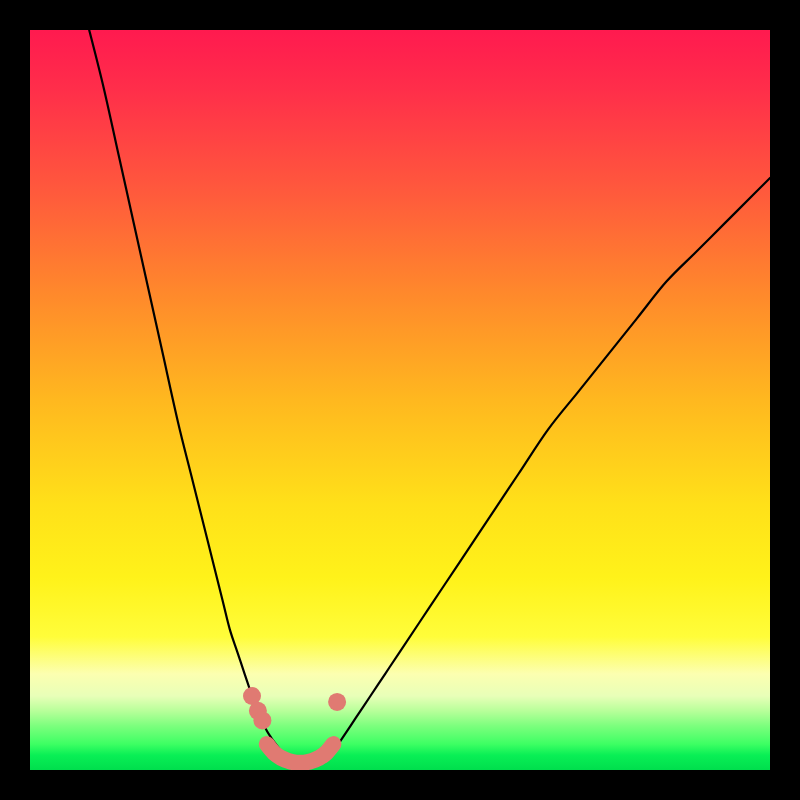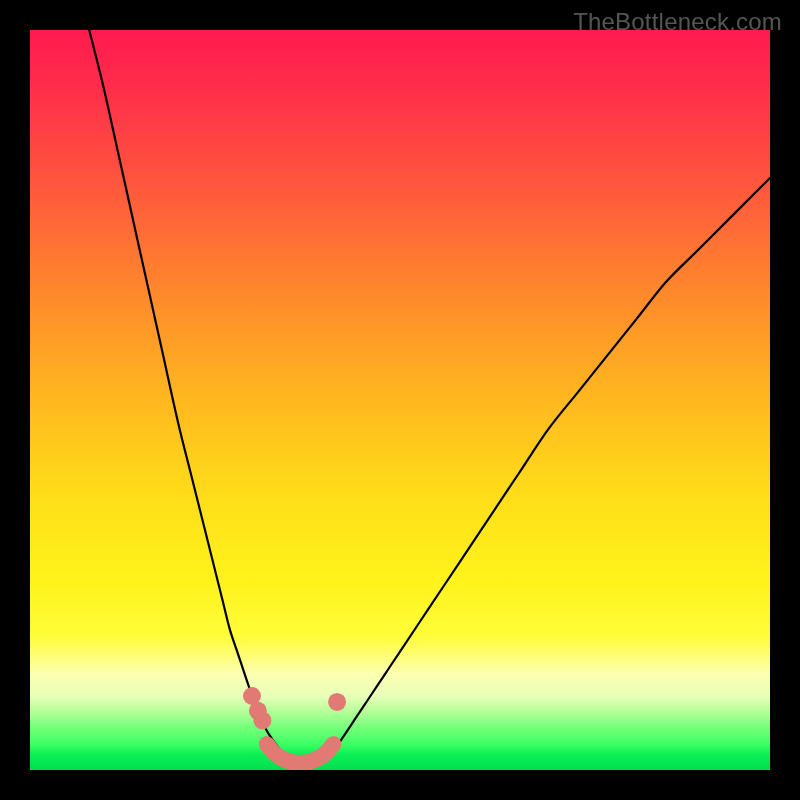--- a/index.html
+++ b/index.html
@@ -78,21 +78,20 @@
     stroke: #e07a72;
     stroke-width: 16;
     stroke-linecap: round;
     stroke-linejoin: round;
   }
 </style>
 </head>
 <body>
 
 <div class="outer">
-  <div class="watermark">TheBottleneck.com</div>
 
   <div class="plot">
     <div class="gradient"></div>
 
     <svg class="curves" viewBox="0 0 740 740">
       <path id="left-curve" class="curve" d="M59.2 0.0 C61.7 9.9,69.1 38.2,74.0 59.2 C78.9 80.2,83.9 103.6,88.8 125.8 C93.7 148.0,98.7 170.2,103.6 192.4 C108.5 214.6,113.5 236.8,118.4 259.0 C123.3 281.2,128.3 303.4,133.2 325.6 C138.1 347.8,143.1 371.2,148.0 392.2 C152.9 413.2,157.9 431.7,162.8 451.4 C167.7 471.1,172.7 490.9,177.6 510.6 C182.5 530.3,188.7 555.0,192.4 569.8 C196.1 584.6,197.3 590.8,199.8 599.4 C202.3 608.0,204.7 614.2,207.2 621.6 C209.7 629.0,212.1 636.4,214.6 643.8 C217.1 651.2,220.2 660.5,222.0 666.0 C223.8 671.5,224.5 673.8,225.7 677.1 C226.9 680.4,228.2 683.3,229.4 686.0 C230.6 688.7,231.9 690.9,233.1 693.4 C234.3 695.8,235.6 698.6,236.8 700.8 C238.0 703.0,239.3 704.9,240.5 706.7 C241.7 708.6,242.4 709.4,244.2 711.9 C246.1 714.3,249.1 718.7,251.6 721.5 C254.1 724.3,257.8 727.7,259.0 728.9"></path>
       <path id="right-curve" class="curve" d="M296.0 728.9 C297.2 727.7,300.9 724.6,303.4 721.5 C305.9 718.4,307.1 715.9,310.8 710.4 C314.5 704.9,320.7 695.6,325.6 688.2 C330.5 680.8,335.5 673.4,340.4 666.0 C345.3 658.6,350.3 651.2,355.2 643.8 C360.1 636.4,362.6 632.7,370.0 621.6 C377.4 610.5,389.7 592.0,399.6 577.2 C409.5 562.4,419.3 547.6,429.2 532.8 C439.1 518.0,448.9 503.2,458.8 488.4 C468.7 473.6,478.5 458.8,488.4 444.0 C498.3 429.2,508.1 413.2,518.0 399.6 C527.9 386.0,537.7 374.9,547.6 362.6 C557.5 350.3,567.3 337.9,577.2 325.6 C587.1 313.3,596.9 300.9,606.8 288.6 C616.7 276.3,626.5 262.7,636.4 251.6 C646.3 240.5,656.1 231.9,666.0 222.0 C675.9 212.1,685.7 202.3,695.6 192.4 C705.5 182.5,717.8 170.2,725.2 162.8 C732.6 155.4,737.5 150.5,740.0 148.0"></path>
       <path id="bottom-u" class="u-seg" d="M236.8 714.1 C238.0 715.6,241.7 720.6,244.2 723.0 C246.7 725.3,249.1 726.8,251.6 728.2 C254.1 729.5,256.5 730.4,259.0 731.1 C261.5 731.9,263.9 732.4,266.4 732.6 C268.9 732.8,271.3 732.8,273.8 732.6 C276.3 732.4,278.7 731.9,281.2 731.1 C283.7 730.4,286.1 729.5,288.6 728.2 C291.1 726.8,293.5 725.3,296.0 723.0 C298.5 720.6,302.2 715.6,303.4 714.1"></path>
       <g id="markers">
           <circle class="dot" cx="222.0" cy="666.0" r="9"></circle>

